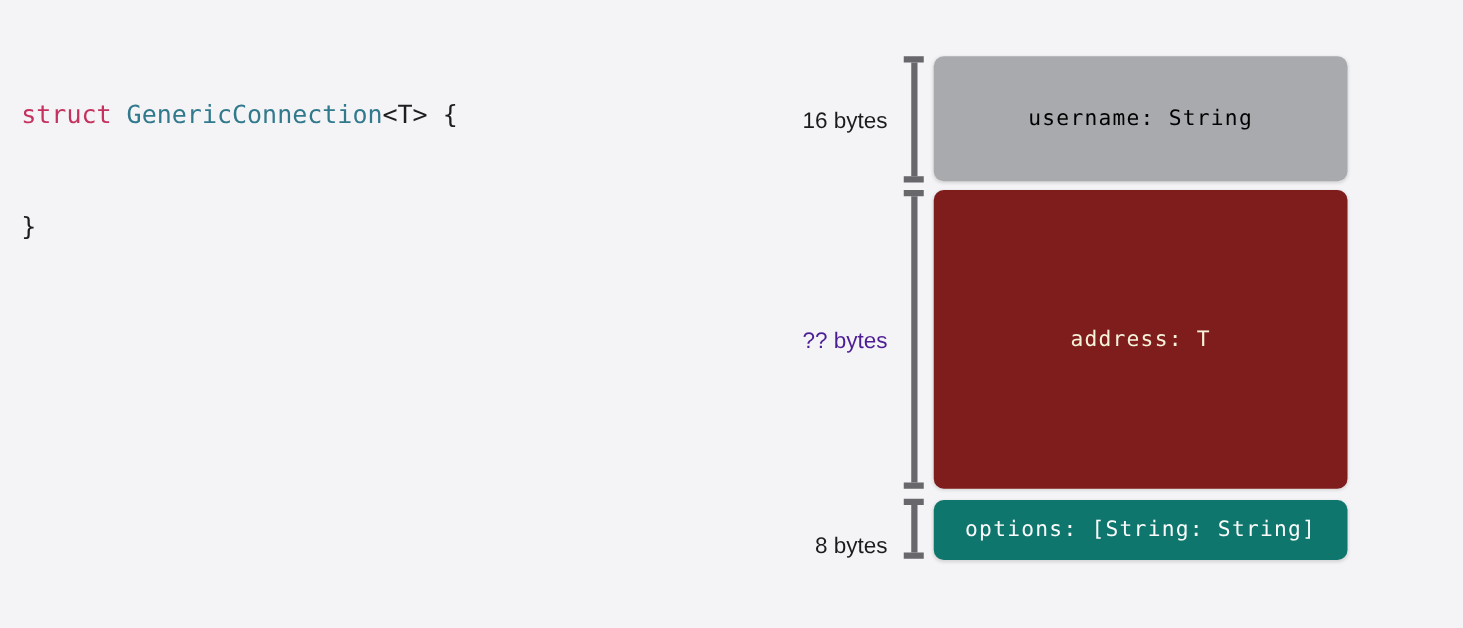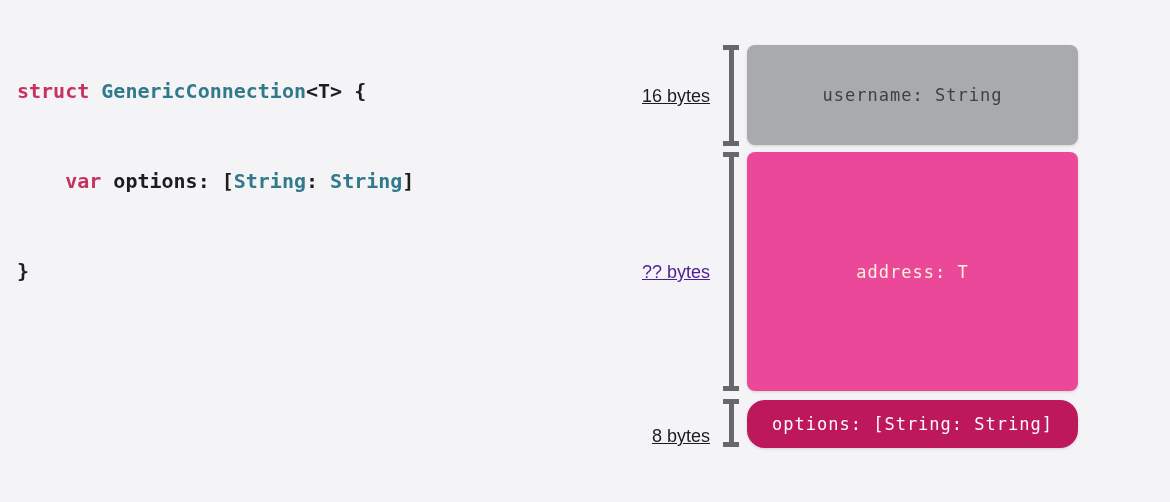--- a/index.html
+++ b/index.html
@@ -11,37 +11,36 @@
     font-family: "Liberation Sans", sans-serif;
   }
 
   
   .code-block {
     position: absolute;
     left: 17px;
     top: 16px;
     font-family: "DejaVu Sans Mono", "Liberation Mono", monospace;
     font-size: 20px;
-    font-weight: 700;
+    font-weight: 400;
     line-height: 30px;
     white-space: pre;
     color: #1d1d1f;
   }
   .code-line { height: 30px; }
 
   
   .size-label {
     position: absolute;
     left: 540px;
     width: 170px;
     text-align: right;
     font-size: 18px;
     line-height: 22px;
     color: #1c1c1e;
-    text-decoration: underline;
   }
   .label-1 { top: 85px; }
   .label-2 { top: 261px; }
   .label-3 { top: 412px; margin-top: 13px; }
 
   .bracket {
     position: absolute;
     left: 723px;
     width: 16px;
     border-top: 5px solid #67676c;
@@ -74,37 +73,36 @@
   }
   .box-1 { top: 45px;  height: 100px; }
   .box-2 { top: 152px; height: 239px; }
   .box-3 { top: 400px; height: 48px;  }
 </style>
 </head>
 <body style="background: rgb(244, 244, 246);">
 
 <div class="code-block">
   <div class="code-line"><span style="color: rgb(197, 50, 95);">struct</span><span> </span><span style="color: rgb(49, 121, 140);">GenericConnection</span><span>&lt;T&gt; {</span></div>
-  <div class="code-line"><span>    </span><span style="color: rgb(197, 50, 95);">var</span><span> options: [</span><span style="color: rgb(49, 121, 140);">String</span><span>: </span><span style="color: rgb(49, 121, 140);">String</span><span>]</span></div>
   <div class="code-line"><span>}</span></div>
 </div>
 
 <div>
 
   <div class="size-label label-1" style="color: rgb(28, 28, 30);">16 bytes</div>
   <div class="bracket bracket-1">
       <div class="stem"></div>
     </div>
-  <div class="mem-box box-1" style="background-color: rgb(169, 170, 173); color: #404040;">username: String</div>
+  <div class="mem-box box-1" style="background-color: rgb(169, 170, 173); color: #000000;">username: String</div>
 
   <div class="size-label label-2" style="color: #4c1d95;">?? bytes</div>
   <div class="bracket bracket-2">
       <div class="stem"></div>
     </div>
-  <div class="mem-box box-2" style="background-color: #ec4899; color: rgb(247, 242, 218);">address: T</div>
+  <div class="mem-box box-2" style="background-color: #7f1d1d; color: rgb(247, 242, 218);">address: T</div>
 
   <div class="size-label label-3" style="color: rgb(28, 28, 30);">8 bytes</div>
   <div class="bracket bracket-3">
       <div class="stem"></div>
     </div>
-  <div class="mem-box box-3" style="background-color: #be185d; color: rgb(251, 251, 251); border-radius: 18px;">options: [String: String]</div>
+  <div class="mem-box box-3" style="background-color: #0f766e; color: rgb(251, 251, 251);">options: [String: String]</div>
 
 </div>
 
 </body></html>

